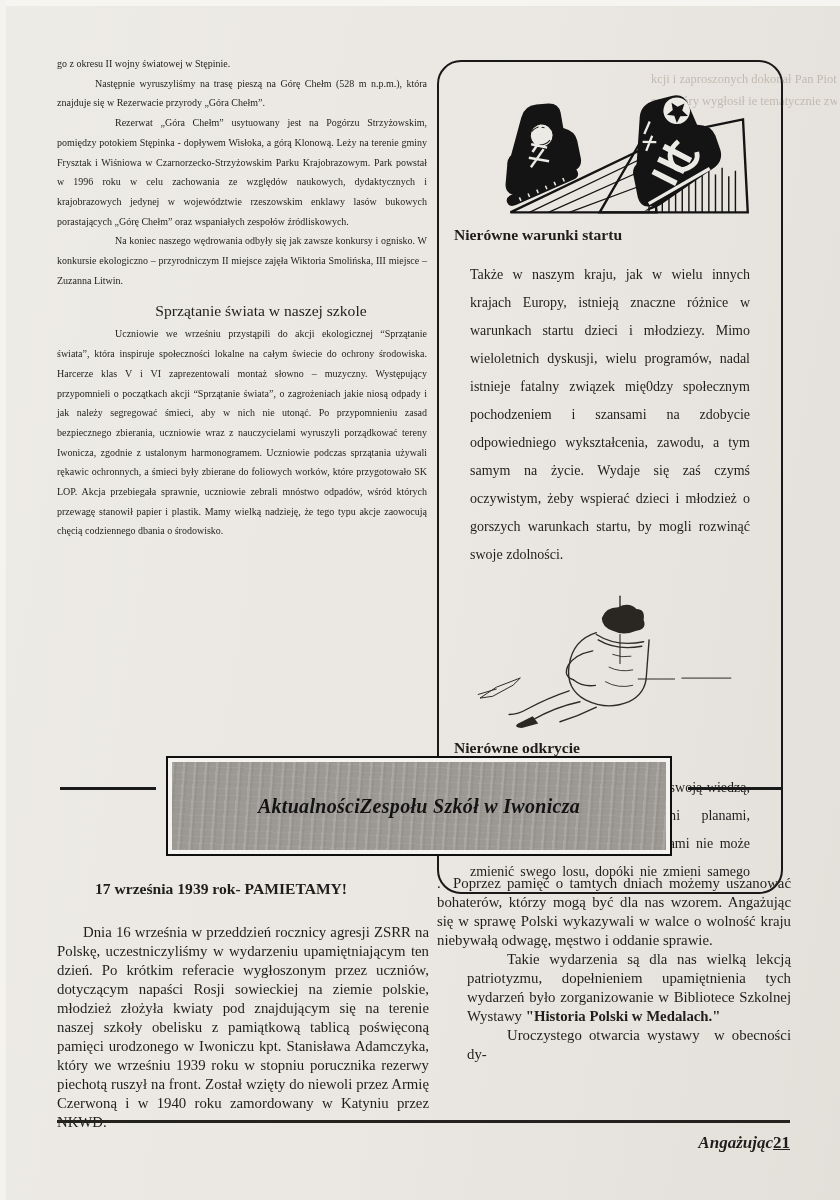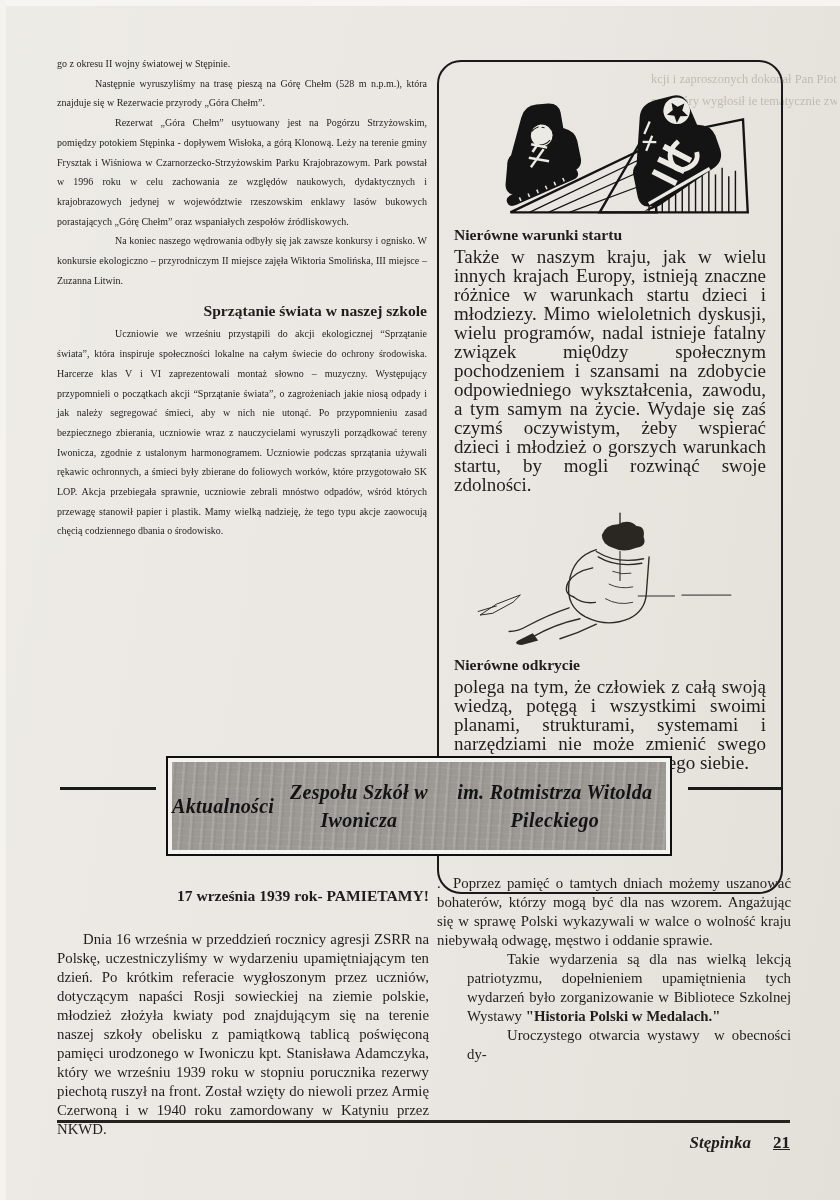--- a/index.html
+++ b/index.html
@@ -12,35 +12,35 @@
     color:#1f1e1c;
     overflow:hidden;
   }
   .edge-top{position:absolute;left:0;top:0;width:100%;height:6px;background:#f6f5f2;}
   .edge-left{position:absolute;left:0;top:0;width:6px;height:100%;background:#f4f3f0;}
 
   .col{position:absolute;text-align:justify;}
   .para{margin:0;font-size:10px;line-height:19.7px;}
   .ind-sm{text-indent:38px;}
   .ind-lg{text-indent:58px;}
-  .sec-heading{font-weight:bold;font-size:15.6px;line-height:20px;margin:11px 0 3px 38px;text-align:right;}
+  .sec-heading{font-weight:normal;font-size:15.6px;line-height:20px;margin:11px 0 3px 38px;text-align:center;}
 
   
   #left-top{left:57px;top:54px;width:370px;}
 
   
   #info-box{
     position:absolute;left:437px;top:60px;width:346px;height:834px;
     border:2px solid #191919;border-radius:24px;
     box-sizing:border-box;padding:8px 15px 6px;
     overflow:hidden;
   }
   #info-box .illus{display:block;margin:0 auto;}
   #info-box h3{margin:5px 0 2px;font-size:15.6px;line-height:20px;text-align:left;}
-  #info-box p{margin:0;font-size:19px;line-height:19px;text-align:justify;}
+  #info-box p{margin:16px;font-size:14px;line-height:28px;text-align:justify;}
 
   
   #ghost{position:absolute;left:651px;top:68px;width:186px;
     font-size:12.5px;line-height:22px;color:#a2978a;opacity:.55;
     text-align:left;pointer-events:none;}
   #ghost div{white-space:nowrap;overflow:hidden;}
 
   
   .side-rule{position:absolute;height:3px;background:#1a1a1a;}
   #rule-left{left:60px;top:787px;width:96px;}
@@ -55,30 +55,30 @@
     background-image:
       repeating-linear-gradient(94deg,rgba(255,255,255,.12) 0 2px,rgba(0,0,0,.04) 3px 5px,rgba(255,255,255,0) 5px 11px),
       repeating-linear-gradient(2deg,rgba(255,255,255,.05) 0 1px,rgba(0,0,0,0) 1px 7px);
     display:flex;flex-direction:row;justify-content:center;align-items:center;
     font-style:italic;font-weight:bold;font-size:20px;line-height:28px;
     color:#131313;text-align:center;letter-spacing:.3px;
   }
 
   
   #bottom-left{left:57px;top:874px;width:372px;}
-  #bottom-left .head{font-weight:bold;font-size:15.6px;line-height:20px;margin:12px 0 24px 38px;text-align:right;}
+  #bottom-left .head{font-weight:bold;font-size:15.6px;line-height:20px;margin:5px 0 24px 38px;text-align:left;}
   #bottom-left p,#bottom-right p{margin:0;font-size:14.8px;line-height:19px;}
   #bottom-left p{text-indent:26px;}
   #bottom-right{left:437px;top:874px;width:354px;}
   #bottom-right .ind{text-indent:40px;margin-left:30px;}
 
   #bottom-rule{position:absolute;left:57px;top:1120px;width:733px;height:2.5px;background:#24221f;}
   #footer{position:absolute;left:437px;top:1133px;width:353px;text-align:right;font-size:17px;}
   #footer .mag{font-weight:bold;font-style:italic;}
-  #footer .num{font-weight:bold;margin-left:22px;text-decoration:underline;}
+  #footer .num{font-weight:bold;margin-left:0;text-decoration:underline;}
 </style>
 </head>
 <body>
 
 <div class="page">
   <div class="edge-top"></div>
   <div class="edge-left"></div>
 
   <div id="ghost">
     <div>kcji i zaproszonych  dokonał Pan Piotr Bab</div>
@@ -150,32 +150,31 @@
     <h3>Nierówne odkrycie</h3>
     <p>polega na tym, że człowiek z całą swoją wiedzą, potęgą i wszystkimi swoimi planami, strukturami, systemami i narzędziami nie może zmienić swego losu, dopóki nie zmieni samego siebie.</p>
   </div>
 
   <div id="rule-left" class="side-rule"></div>
   <div id="rule-right" class="side-rule"></div>
   <div id="banner">
     <div class="inner">
       <div>Aktualności</div>
       <div>Zespołu Szkół w Iwonicza</div>
-      <div>im. Rotmistrza Witolda Pileckiego</div>
     </div>
   </div>
 
   <div id="bottom-left" class="col">
     <div class="head">17 września 1939 rok- PAMIETAMY!</div>
     <p>Dnia 16 września w przeddzień rocznicy agresji ZSRR na Polskę, uczestniczyliśmy w wydarzeniu upamiętniającym ten dzień. Po krótkim referacie wygłoszonym przez uczniów, dotyczącym napaści Rosji sowieckiej na ziemie polskie, młodzież złożyła kwiaty pod znajdującym się na terenie naszej szkoły obelisku z pamiątkową tablicą poświęconą pamięci urodzonego w Iwoniczu kpt. Stanisława Adamczyka, który we wrześniu 1939 roku w stopniu porucznika rezerwy piechotą ruszył na front. Został wzięty do niewoli przez Armię Czerwoną i w 1940 roku zamordowany w Katyniu przez NKWD.</p>
   </div>
 
   <div id="bottom-right" class="col">
     <p>.&nbsp;&nbsp;Poprzez pamięć o tamtych dniach możemy uszanować bohaterów, którzy mogą być dla nas wzorem. Angażując się w sprawę Polski wykazywali w walce o wolność kraju niebywałą odwagę, męstwo i oddanie sprawie.</p>
     <p class="ind"><span>Takie wydarzenia są dla nas wielką lekcją patriotyzmu, dopełnieniem upamiętnienia tych wydarzeń było zorganizowanie w Bibliotece Szkolnej Wystawy </span><b>"Historia Polski w Medalach."</b></p>
     <p class="ind">Uroczystego otwarcia wystawy&nbsp; w obecności dy-</p>
   </div>
 
   <div id="bottom-rule"></div>
   <div id="footer">
-    <span class="mag">Stępinka</span><span class="num">21</span>
+    <span class="mag">Angażując</span><span class="num">21</span>
   </div>
 </div>
 
 </body></html>

